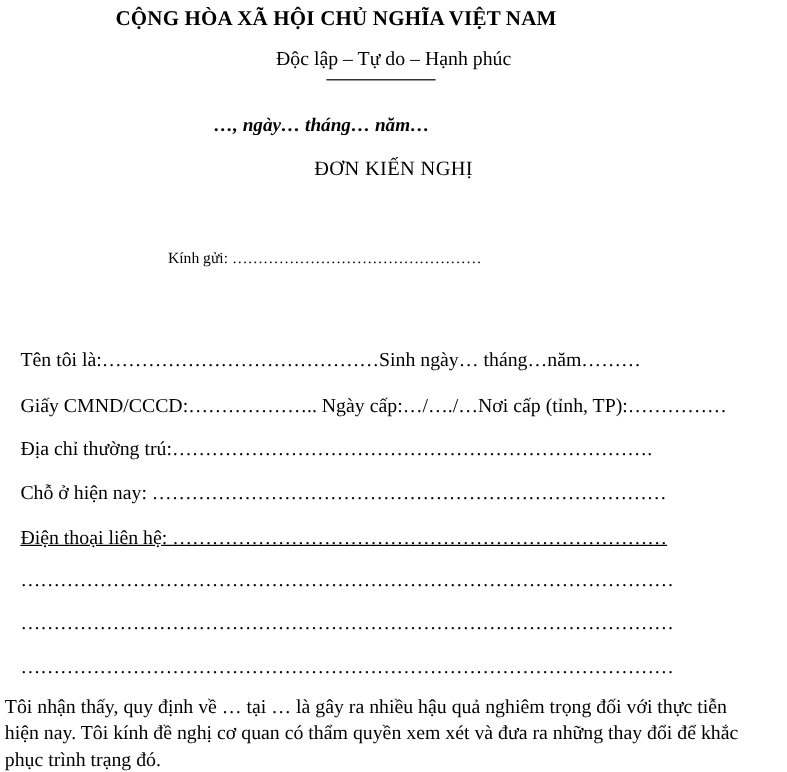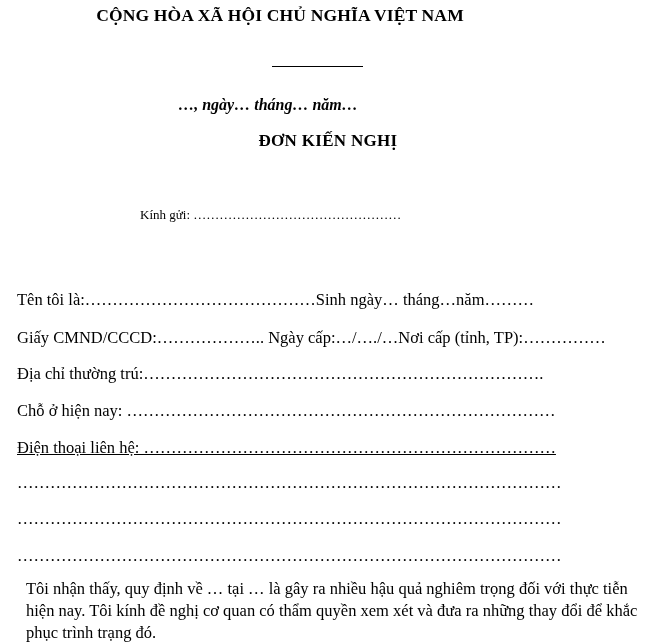--- a/index.html
+++ b/index.html
@@ -66,21 +66,21 @@
     font-size: 16px;
     white-space: nowrap;
   }
 
   .doc-title {
     position: absolute;
     top: 131px;
     left: 0;
     width: 656px;
     text-align: center;
-    font-weight: bold;
+    font-weight: normal;
     font-size: 17px;
     letter-spacing: 0.3px;
     white-space: nowrap;
   }
 
   .doc-subject {
     position: absolute;
     top: 167px;
     left: 0;
     width: 656px;
@@ -121,34 +121,35 @@
     letter-spacing: 0;
   }
   .bl-1 { top: 473px; }
   .bl-2 { top: 509px; }
   .bl-3 { top: 546px; }
 
   
   .closing {
     position: absolute;
     top: 578px;
-    left: 26px;
+    left: 4px;
     width: 624px;
     font-size: 16.5px;
     line-height: 22px;
     text-align: left;
   }
 </style>
 </head>
 <body>
 
 <div class="page">
 
   <div class="national-title">CỘNG HÒA XÃ HỘI CHỦ NGHĨA VIỆT NAM</div>
 
+  <div class="motto">Độc lập – Tự do – Hạnh phúc</div>
 
   <div class="motto-rule"></div>
 
   <div class="date-line">…, ngày… tháng… năm…</div>
 
   <div class="doc-title">ĐƠN KIẾN NGHỊ</div>
 
 
   <div class="recipient">Kính gửi: …………………………………………</div>
 

